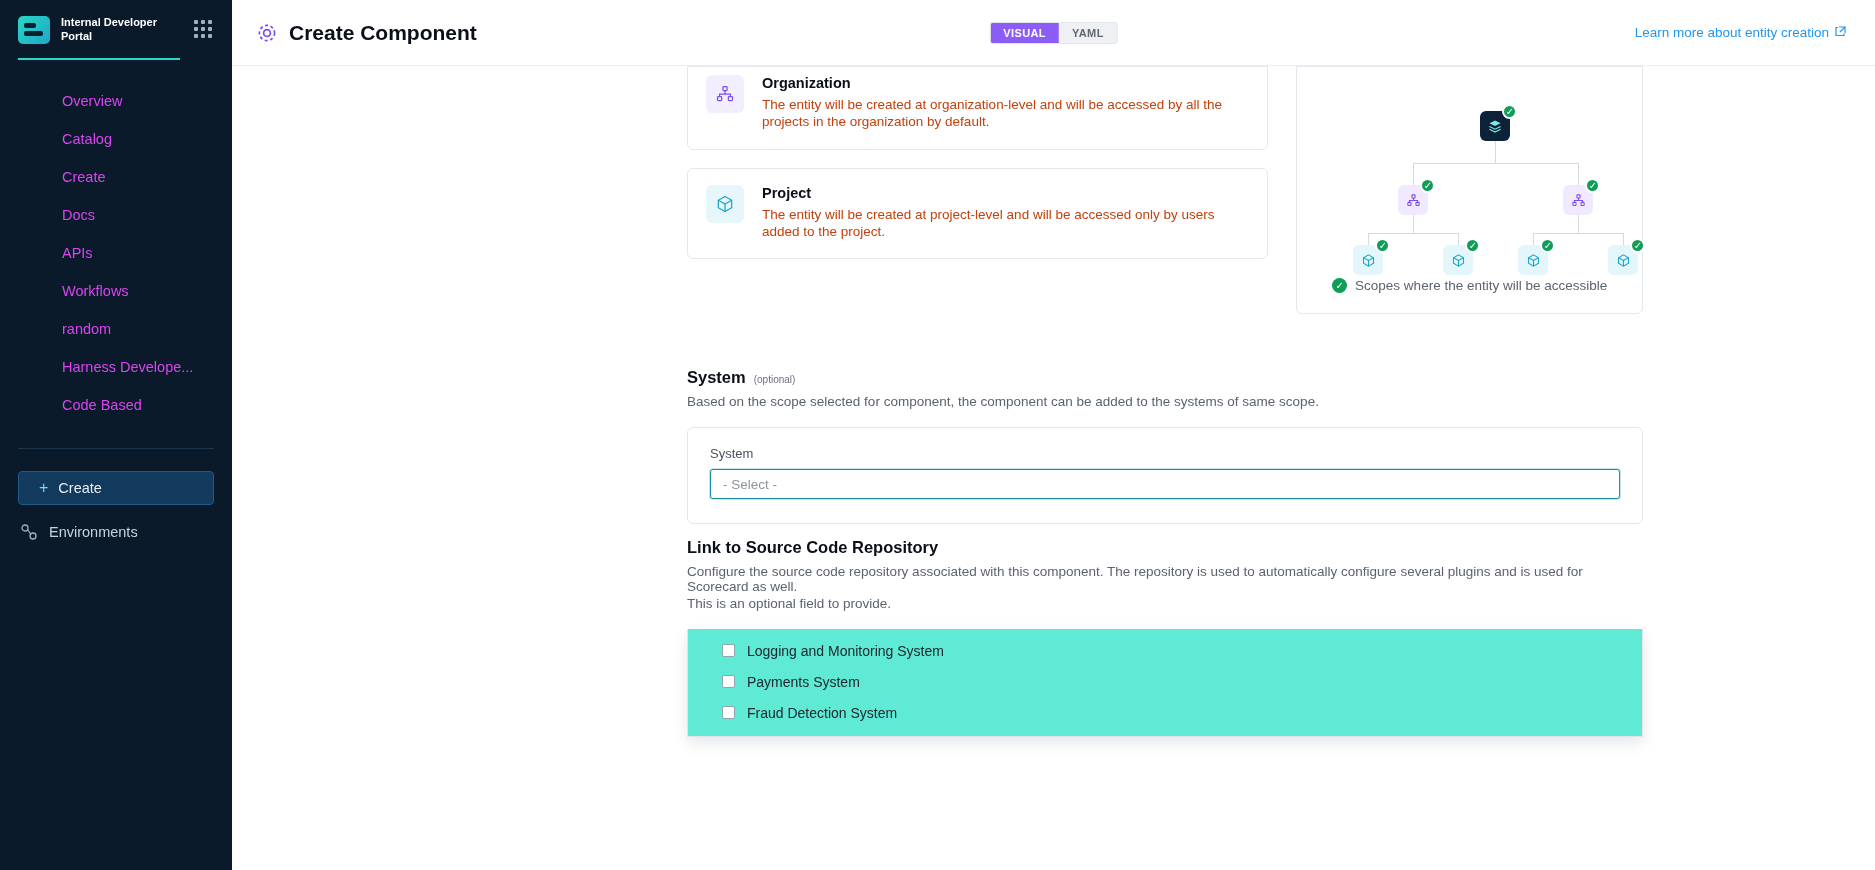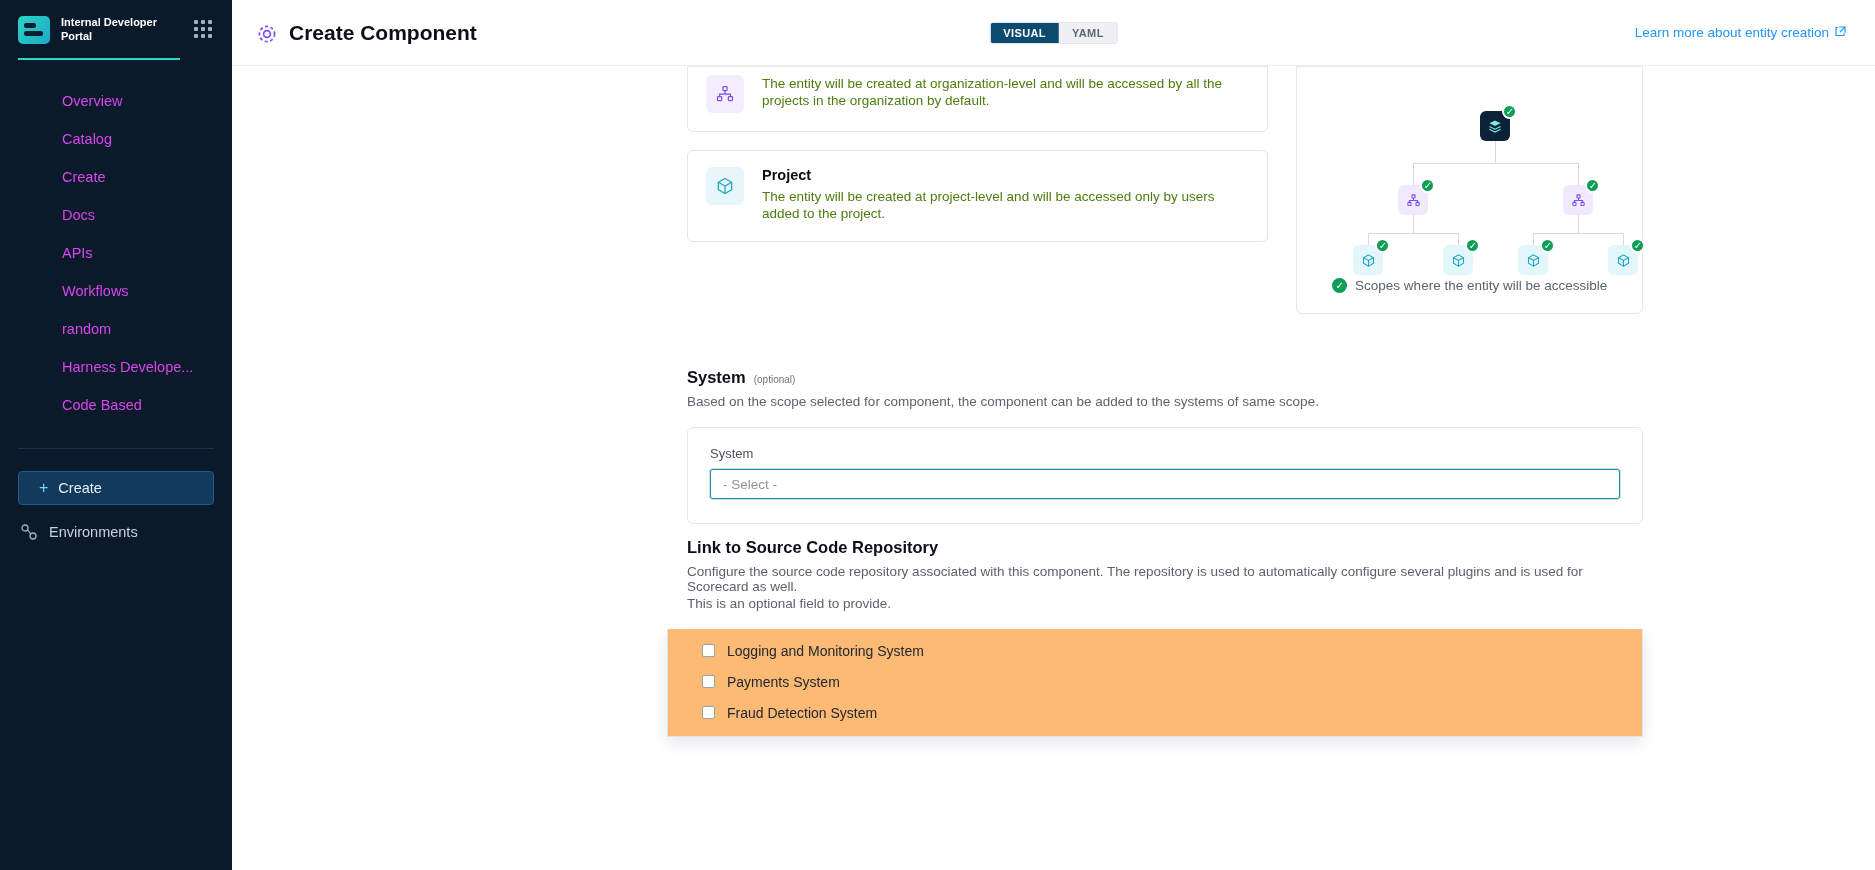--- a/index.html
+++ b/index.html
@@ -127,21 +127,21 @@
     padding: 0 28px 0 24px;
     border-bottom: 1px solid #eceef2;
     background: #fff;
     position: relative;
   }
   .page-title {
     font-size: 21px;
     font-weight: bold;
     color: #0b0f19;
     display: flex;
-    align-items: flex-end;
+    align-items: center;
     gap: 11px;
   }
   .gear-wrap { width: 22px; height: 22px; display:inline-block; }
 
   .toggle {
     position: absolute;
     left: 50%;
     transform: translateX(-50%);
     display: flex;
     background: #eef0f4;
@@ -154,21 +154,21 @@
   .toggle div {
     font-size: 11px;
     font-weight: bold;
     letter-spacing: .4px;
     padding: 0 13px;
     display: flex;
     align-items: center;
     cursor: pointer;
     color: #5f6872;
   }
-  .toggle .on { background: #0c4a6e; color: #ffffff; }
+  .toggle .on { background: #8b5cf6; color: #ffffff; }
 
   .learn-link {
     margin-left: auto;
     font-size: 13.5px;
     color: #2196f3;
     cursor: pointer;
     display: flex;
     align-items: center;
     gap: 6px;
     text-decoration: none;
@@ -204,21 +204,21 @@
   .card.first { margin-top: 0; border-top-left-radius: 0; border-top-right-radius:0; padding-top: 8px; }
   .card-ico {
     width: 38px; height: 38px;
     border-radius: 6px;
     background: #f3eefe;
     display: flex; align-items: center; justify-content: center;
     flex: 0 0 38px;
   }
   .card-ico.blue { background: #e7f6fb; }
   .card-title { font-size: 14.5px; font-weight: bold; color: #0b0f19; margin-bottom: 5px; }
-  .card-desc { font-size: 13.5px; color: #4d7c0f; line-height: 1.28; }
+  .card-desc { font-size: 13.5px; color: #c2410c; line-height: 1.28; }
 
   
   .diagram-panel {
     width: 420px;
     border: 1px solid #e4e7ec;
     border-radius: 6px;
     height: 248px;
     position: relative;
     background: #fff;
     border-top-left-radius: 0; border-top-right-radius: 0;
@@ -295,24 +295,24 @@
     font-size: 13.5px;
     color: #8d949d;
     background: #fff;
     cursor: text;
     box-shadow: 0 0 0 1px rgba(26,143,168,.25);
   }
 
   
   .dropdown {
     position: absolute;
-    left: 435px;
+    left: 455px;
     right: 232px;
     top: 563px;
-    background: #fdba74;
+    background: #5eead4;
     border: 1px solid #e1e4e9;
     border-top: none;
     box-shadow: 0 6px 14px rgba(10,20,40,.10);
     z-index: 40;
     padding: 6px 0 8px 0;
   }
   .dd-inner { padding: 0 22px; }
   .dd-item {
     display: flex;
     align-items: center;
@@ -445,20 +445,21 @@
         <div class="card first">
           <div class="card-ico">
             <svg viewBox="0 0 24 24" width="20" height="20">
               <rect x="9.5" y="3" width="5" height="5" rx="1" fill="none" stroke="#7b4df0" stroke-width="1.5"></rect>
               <rect x="3" y="15" width="5" height="5" rx="1" fill="none" stroke="#7b4df0" stroke-width="1.5"></rect>
               <rect x="16" y="15" width="5" height="5" rx="1" fill="none" stroke="#7b4df0" stroke-width="1.5"></rect>
               <path d="M12 8v4M5.5 15v-3h13v3" fill="none" stroke="#7b4df0" stroke-width="1.5"></path>
             </svg>
           </div>
           <div>
+            <div class="card-title">Organization</div>
             <div class="card-desc">The entity will be created at organization-level and will be accessed by all the projects in the organization by default.</div>
           </div>
         </div>
 
         <div class="card">
           <div class="card-ico blue">
             <svg viewBox="0 0 24 24" width="20" height="20">
               <path d="M12 3 20 7.5v9L12 21 4 16.5v-9z" fill="none" stroke="#1aa7c4" stroke-width="1.5"></path>
               <path d="M4 7.5 12 12l8-4.5M12 12v9" fill="none" stroke="#1aa7c4" stroke-width="1.5"></path>
             </svg>

